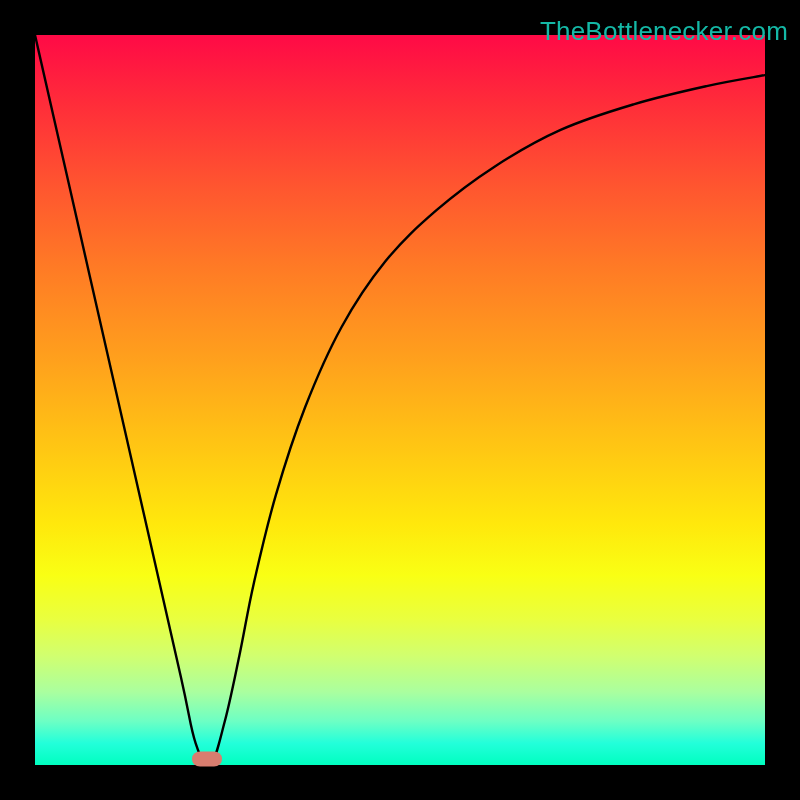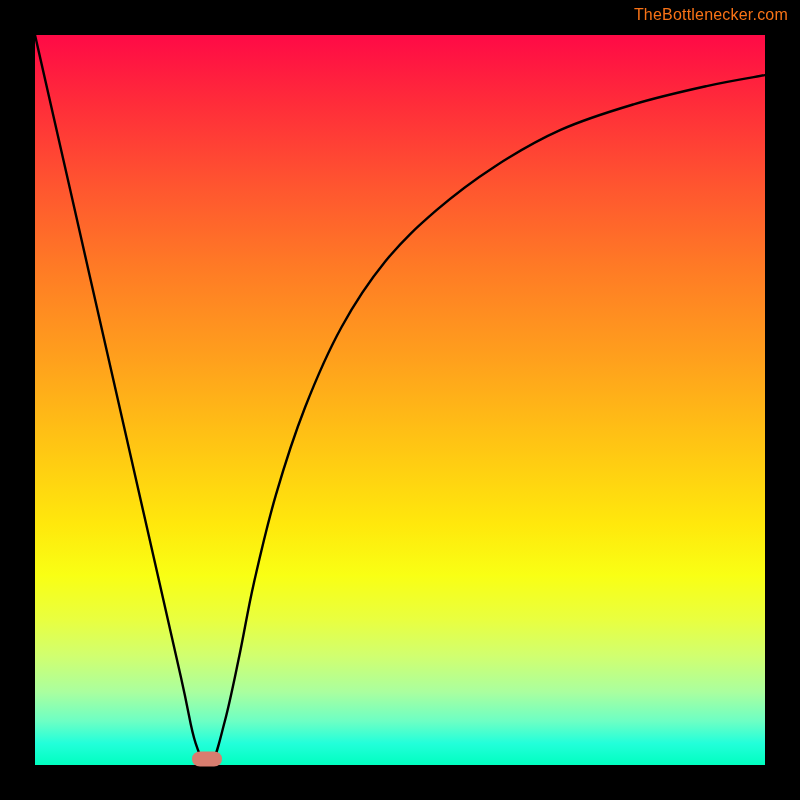--- a/index.html
+++ b/index.html
@@ -49,24 +49,24 @@
   .marker {
     position: absolute;
     width: 30px;
     height: 15px;
     background: #d87d6f;
     border-radius: 8px / 7px;
     transform: translate(-50%, -50%);
   }
   .attribution {
     position: absolute;
-    top: 6px;
+    top: 16px;
     right: 12px;
-    color: #f97316;
-    font-size: 16px;
+    color: #14b8a6;
+    font-size: 26px;
     letter-spacing: 0.2px;
     font-weight: 400;
     user-select: none;
   }
 </style>
 </head>
 <body>
 
 <div class="frame">
   <div class="plot-area">

